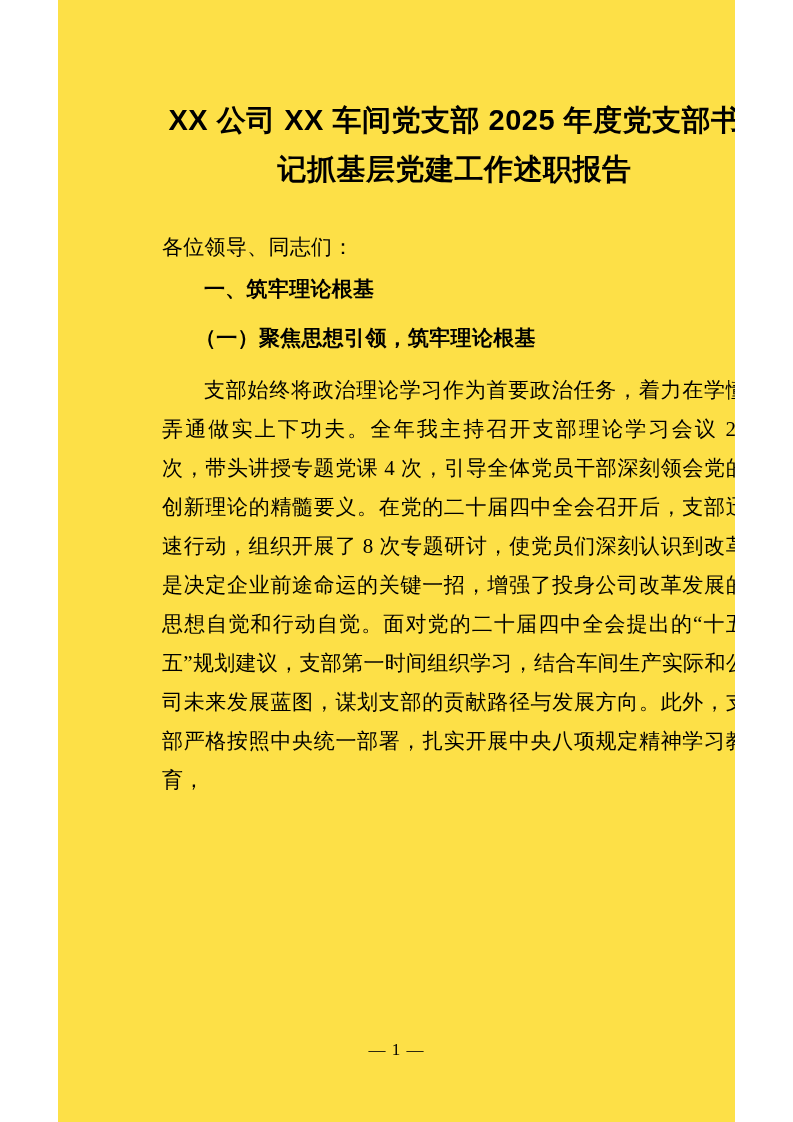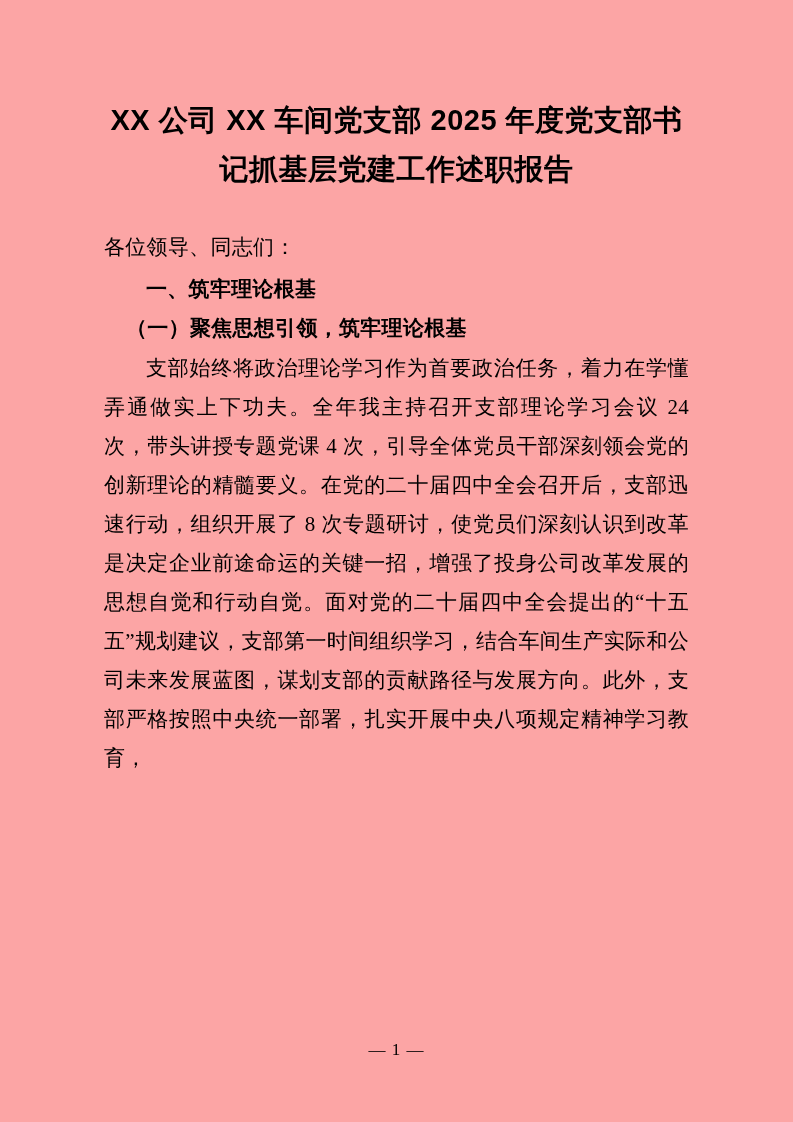--- a/index.html
+++ b/index.html
@@ -6,24 +6,24 @@
     margin: 0;
     padding: 0;
     background: #ffffff;
   }
   body {
     font-family: "Liberation Serif", "DejaVu Serif", serif;
     color: #000000;
   }
   .page {
     position: relative;
-    width: 793px;
+    width: 677px;
     height: 1122px;
     margin: 0 auto;
-    background: #fca5a5;
+    background: #fde047;
     box-sizing: border-box;
     overflow: hidden;
   }
   .content {
     position: absolute;
     left: 104px;
     top: 96px;
     width: 585px;
   }
   .doc-title {
@@ -54,25 +54,25 @@
   h2.section-heading {
     font-family: "Liberation Sans", "DejaVu Sans", sans-serif;
     font-weight: bold;
     font-size: 21px;
     line-height: 39px;
     margin: 0;
     text-indent: 2em;
     letter-spacing: 0.3px;
   }
   h3.sub-heading {
-    font-family: Liberation Serif, serif;
+    font-family: Liberation Mono, monospace;
     font-weight: bold;
     font-size: 21px;
     line-height: 39px;
-    margin: 1px;
+    margin: 12px;
     text-indent: 1em;
     letter-spacing: 0.3px;
   }
   .page-number {
     position: absolute;
     left: 0;
     right: 0;
     bottom: 62px;
     text-align: center;
     font-size: 17px;

